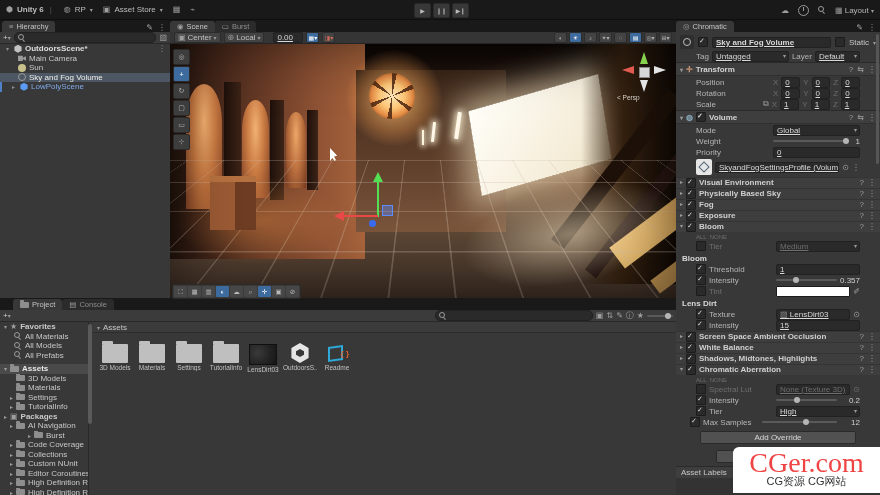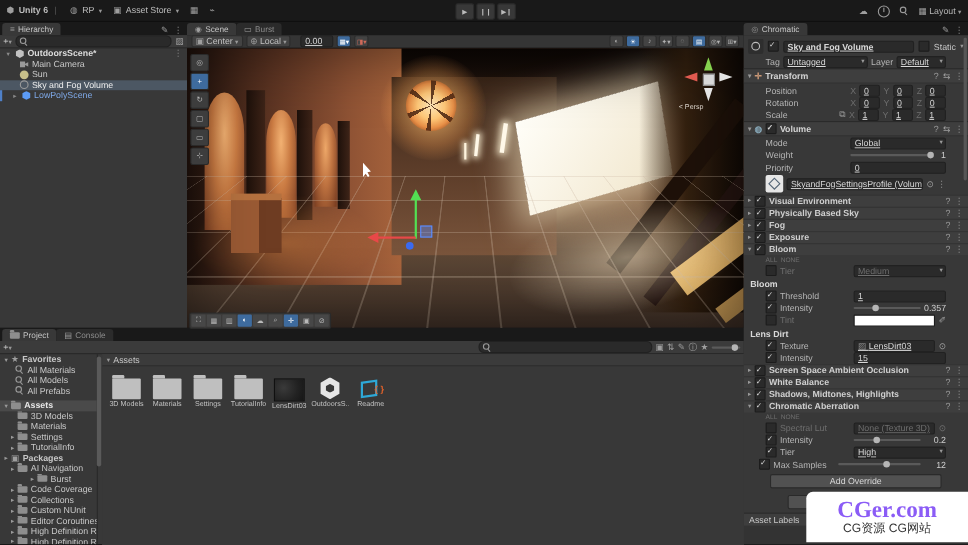--- a/index.html
+++ b/index.html
@@ -561,21 +561,21 @@
 
     <div class="abs" style="left:0;top:434px;width:204px;height:12px;background:#3e3e3e;border-top:1px solid #2a2a2a;display:flex;align-items:center;padding:0 5px;box-sizing:border-box;">
       <span>Asset Labels</span>
     </div>
     <div class="abs" style="left:0;top:446px;width:204px;height:17px;background:#333;"></div>
   </div>
 
   <div class="abs" style="left:876px;top:34px;width:3px;height:130px;background:#565656;border-radius:2px;"></div>
 
   <div class="abs" style="left:0;top:298px;width:676px;height:197px;background:#383838;">
-    <div class="tabbar" style="padding-left:2px;">
+    <div class="tabbar" style="padding-left:13px;">
       <div class="tab">
           <span class="mfold"></span>
           <span>Project</span>
         </div>
       <div class="tab off">
           <span class="ic">▤</span>
           <span>Console</span>
         </div>
     </div>
     <div class="ptoolbar">
@@ -714,17 +714,17 @@
           <div class="glabel">OutdoorsS...</div>
         </div>
       <div class="gitem" style="left:227px;top:18px;">
           <div class="rdme"></div>
           <div class="glabel">Readme</div>
         </div>
     </div>
   </div>
 
   <div class="abs" style="left:733px;top:447px;width:147px;height:46px;background:#fff;border-radius:6px 0 0 0;display:flex;flex-direction:column;align-items:center;justify-content:center;z-index:50;">
-    <div style="font-size:21px;color:#8b5cf6;font-weight:bold;line-height:22px;font-family:'Liberation Serif',serif;">CGer.com</div>
+    <div style="font-size:28px;color:#ef4444;font-weight:normal;line-height:22px;font-family:'Liberation Serif',serif;">CGer.com</div>
     <div style="font-size:11px;color:#333;line-height:14px;">CG资源 CG网站</div>
   </div>
 
 </div>
 
 </body></html>

